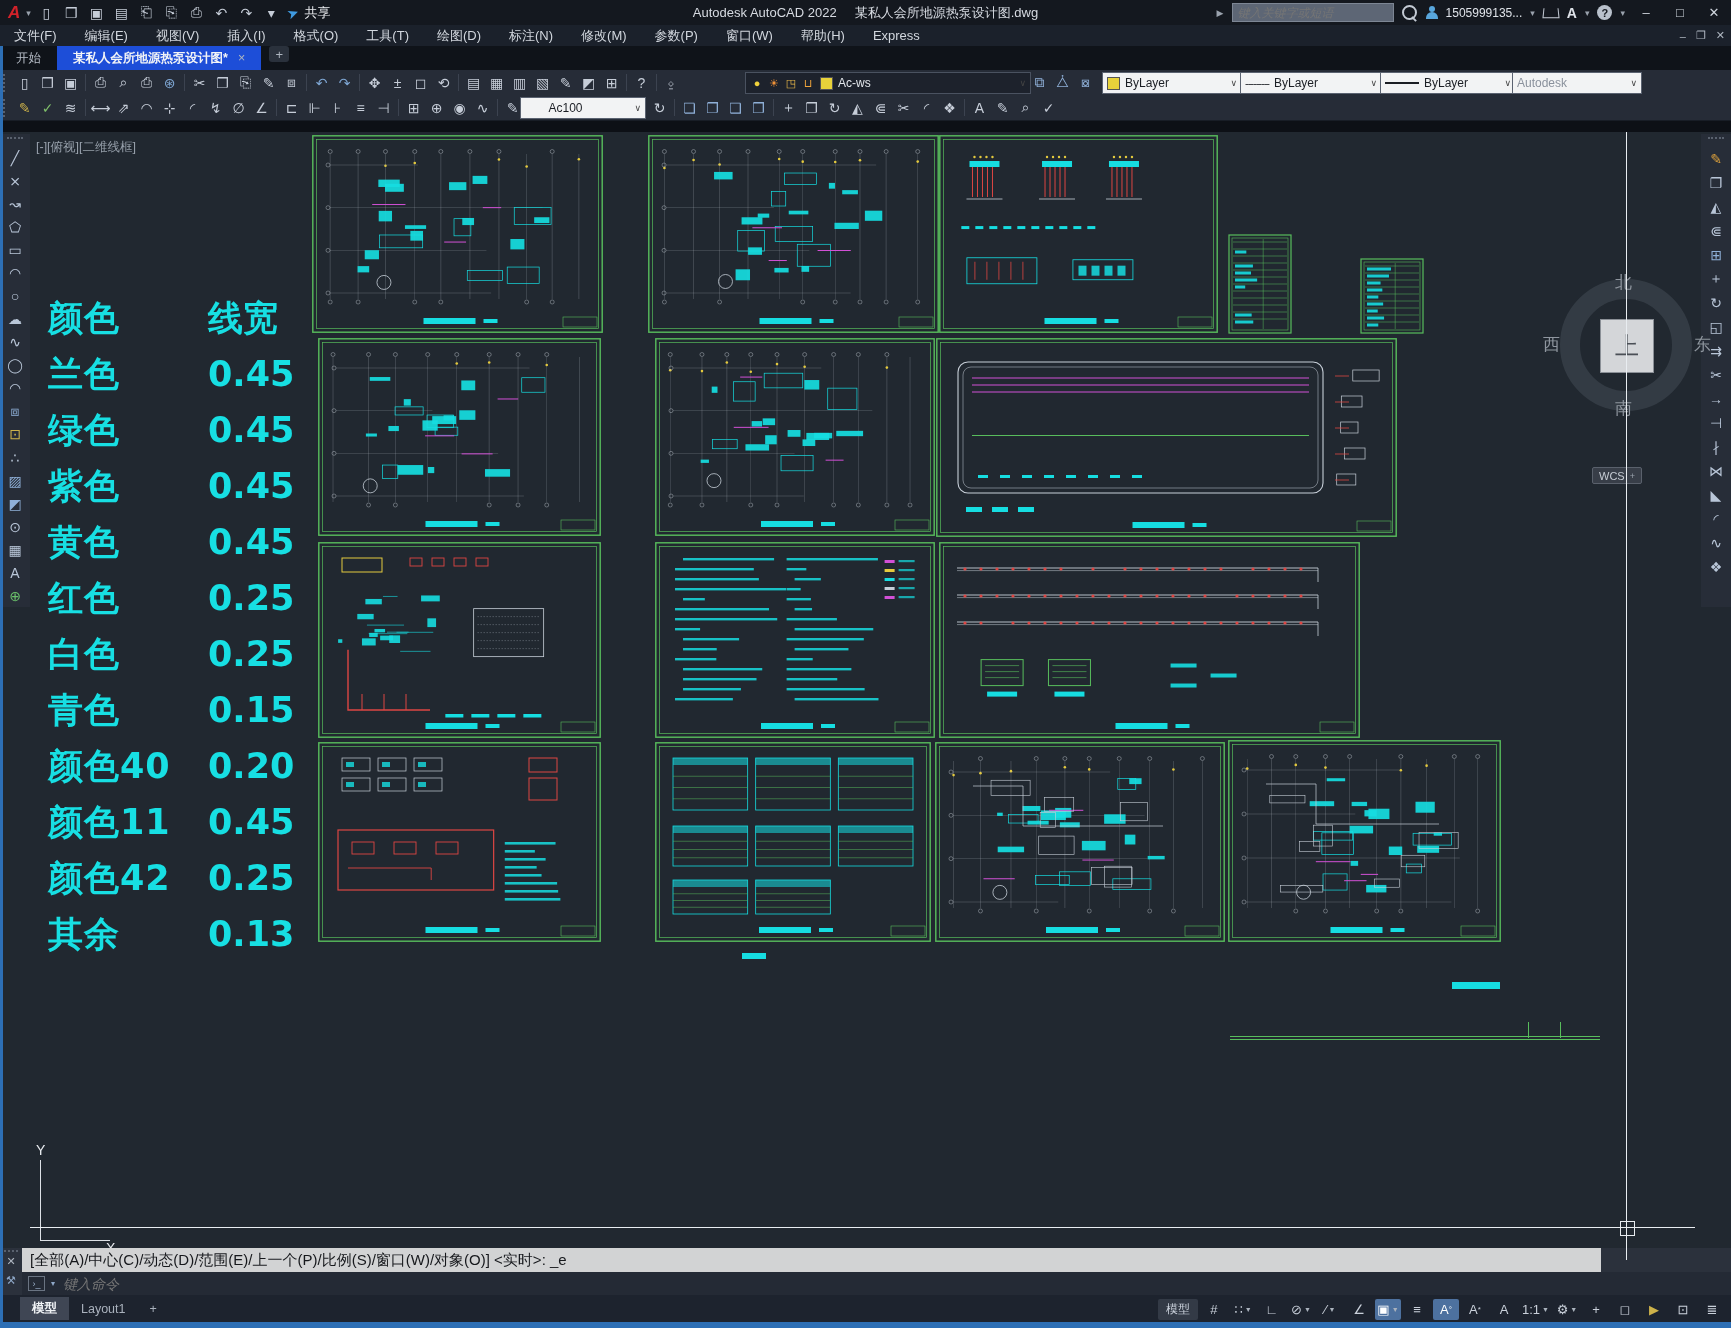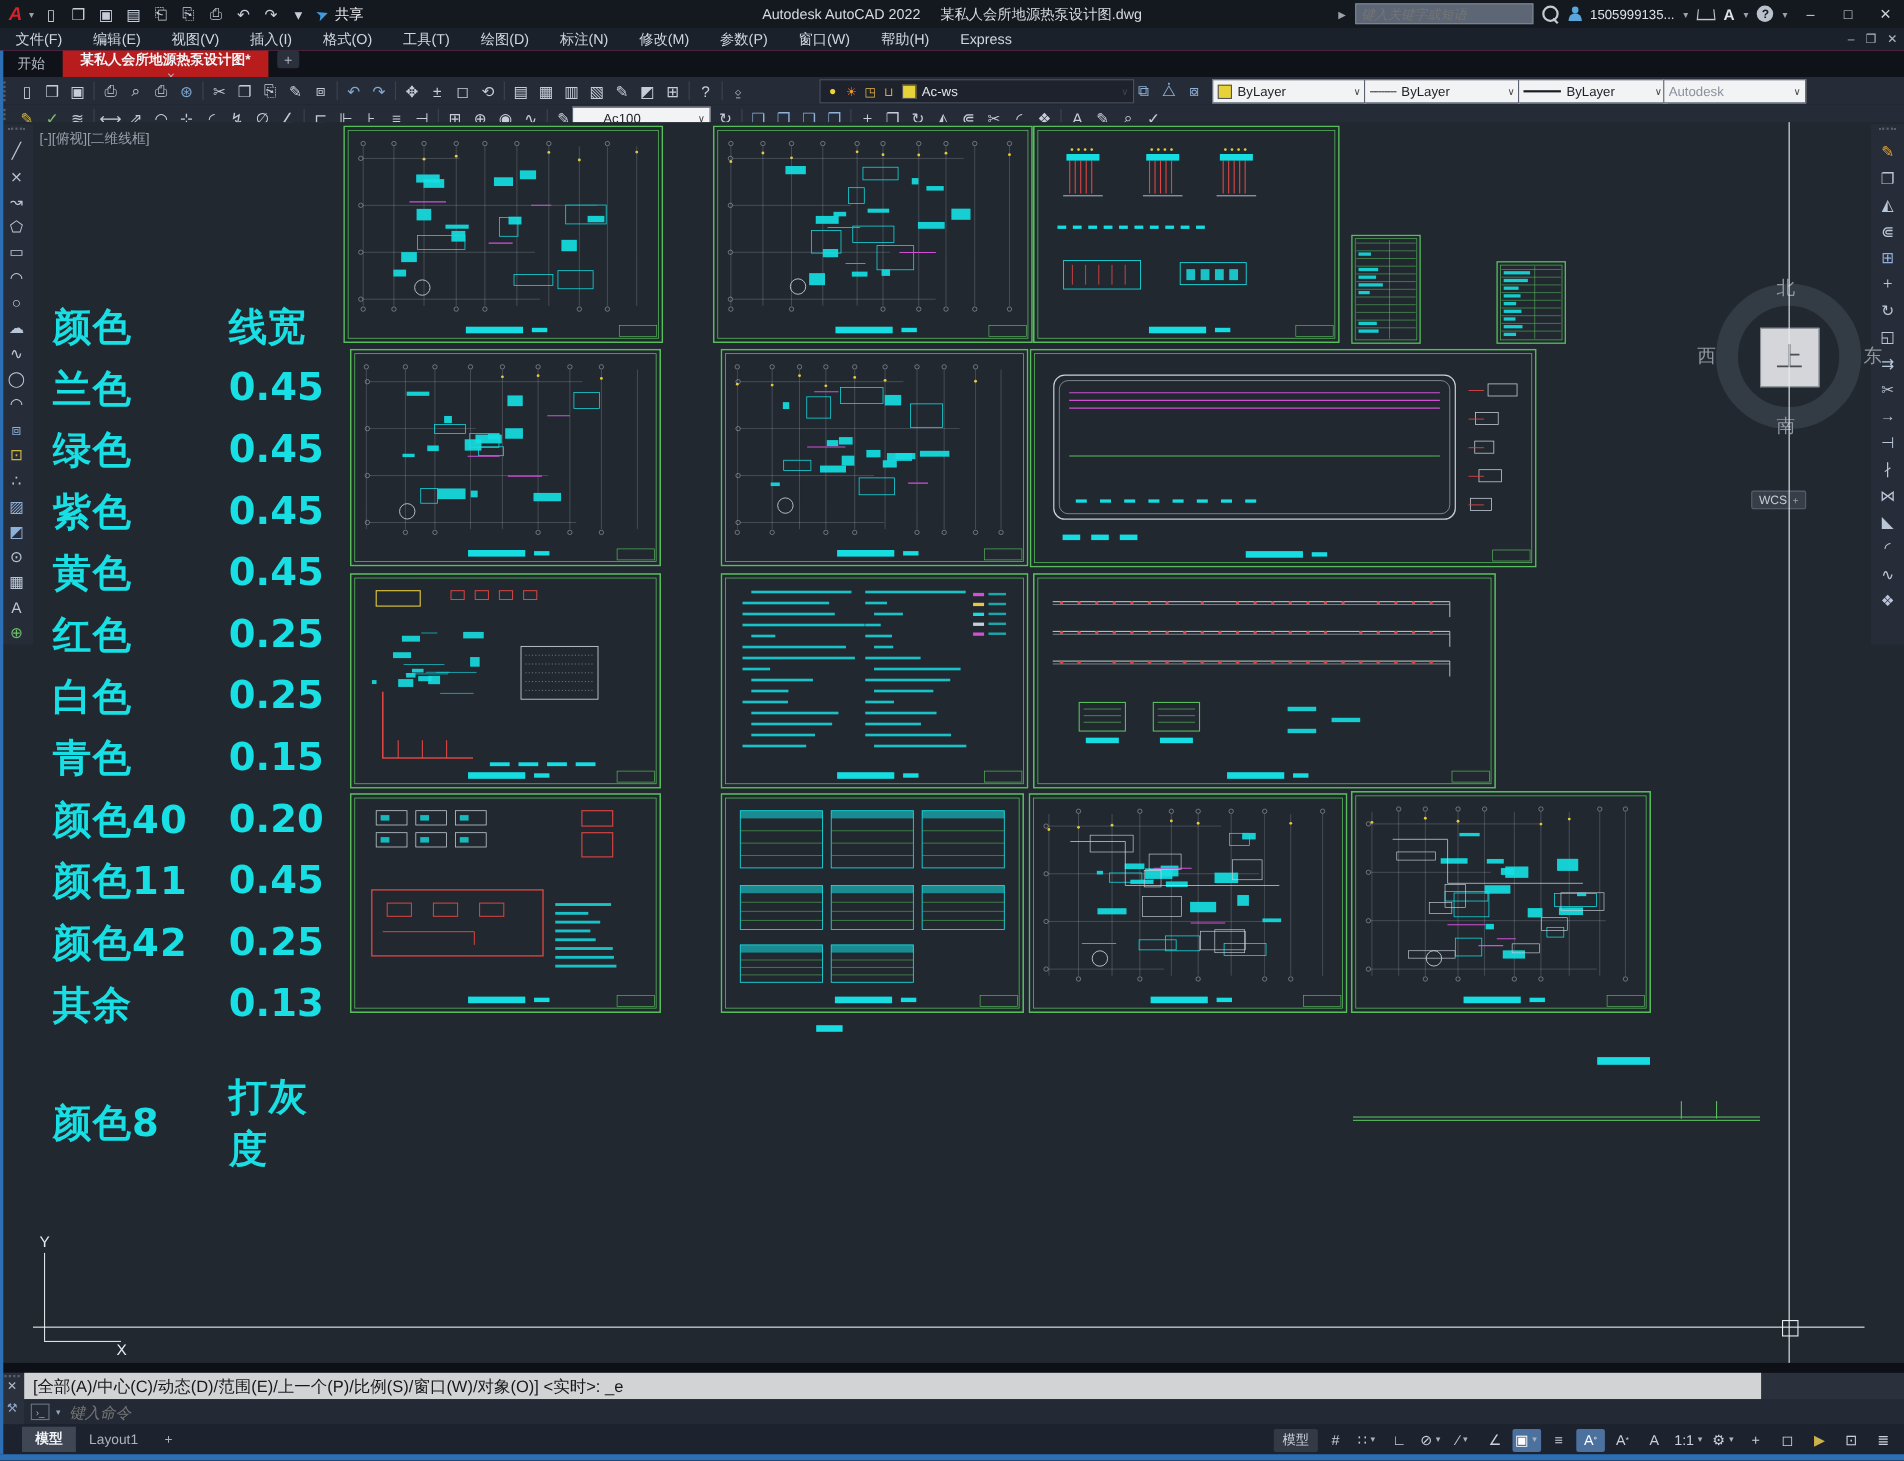--- a/index.html
+++ b/index.html
@@ -32,41 +32,41 @@
          display:inline-flex;align-items:center;justify-content:center;font-size:11px;}
   .winbtn{width:26px;text-align:center;color:#cfd5dd;font-size:13px;}
   
   #menubar{left:0;top:25px;width:1731px;height:21px;background:#1b212b;border-bottom:1px solid #ec4899;
            display:flex;align-items:center;gap:0;}
   .menu-item{padding:0 14px;font-size:13px;color:#d2d7de;height:21px;display:flex;align-items:center;}
   #doc-winbtns{position:absolute;right:6px;top:25px;height:21px;display:flex;align-items:center;gap:10px;color:#aeb6c0;font-size:11px;}
   
   #filetabs{left:0;top:46px;width:1731px;height:24px;background:#0f1319;display:flex;}
   .ftab{height:24px;display:flex;align-items:center;padding:0 16px;font-size:12.5px;color:#b8bfc9;}
-  .ftab.active{background:#b91c1c;color:#f2f4f7;font-weight:bold;flex-direction:column;}
+  .ftab.active{background:#1d4ed8;color:#f2f4f7;font-weight:bold;}
   .ftab .x{margin-left:10px;color:#aeb6c0;font-weight:normal;}
   .newtab{width:20px;height:16px;margin:0 0 3px 8px;border-radius:3px;background:#2a313c;color:#aeb6c0;
           display:flex;align-items:center;justify-content:center;font-size:13px;}
   
   .toolbar{left:0;width:1731px;height:25px;background:#262c37;border-bottom:1px solid #181d26;display:flex;align-items:center;}
   #toolbar1{top:70px;} #toolbar2{top:95px;}
   .tbtn{min-width:23px;height:21px;display:inline-flex;align-items:center;justify-content:center;
         color:#c6cdd8;font-size:14px;border-radius:2px;}
   .tsep{width:1px;height:17px;background:#3c4350;margin:0 3px;}
   .grip{width:5px;height:18px;margin:0 3px;border-left:2px dotted #59616e;}
   .combo{position:absolute;top:2px;height:20px;background:#f2f3f4;border:1px solid #5a6270;color:#1b1e24;
          display:flex;align-items:center;font-size:12px;padding:0 4px;gap:5px;}
   .combo .chev{margin-left:auto;color:#444;font-size:9px;}
   .combo.dark{background:#1d222c;color:#e3e7ec;border:1px solid #4a5260;}
   .combo.disabled{color:#8a919c;}
   .swatch{width:11px;height:11px;background:#e8d23a;border:1px solid #555;display:inline-block;}
   .ltline{letter-spacing:-1px;color:#1b1e24;font-size:11px;}
   .lwline{width:34px;height:2px;background:#1b1e24;display:inline-block;}
   
-  #canvas{left:0;top:111px;width:1731px;height:1128px;background:#212830;overflow:hidden;}
+  #canvas{left:0;top:132px;width:1731px;height:1128px;background:#212830;overflow:hidden;}
   #vplabel{left:36px;top:7px;color:#97a0ab;font-size:12.5px;}
   .dock{top:2px;width:30px;background:#272d38;display:flex;flex-direction:column;align-items:center;padding-top:3px;}
   #leftdock{left:0;height:470px;}
   #rightdock{left:1701px;height:470px;}
   .vbtn{width:24px;height:24px;display:flex;align-items:center;justify-content:center;color:#b9c6d8;font-size:14px;}
   .hgrip{width:16px;height:5px;border-top:2px dotted #59616e;margin-bottom:3px;}
   
   #legend{left:48px;top:158px;color:#17dfe3;font-weight:bold;font-size:35px;font-family:"DejaVu Sans","Liberation Sans",sans-serif;}
   .lrow{display:flex;height:56px;align-items:center;width:260px;}
   .lrow .ll{width:160px;letter-spacing:1px;}
@@ -423,24 +423,20 @@
         </div>
         <div class="lrow">
           <span class="ll">颜色42</span>
           <span class="lv">0.25</span>
         </div>
         <div class="lrow">
           <span class="ll">其余</span>
           <span class="lv">0.13</span>
         </div>
       </div>
-    <div class="lrow" id="legend-footer">
-      <span class="ll">颜色8</span>
-        <span class="lv">打灰度</span>
-    </div>
   </div>
 
   <div id="panels">
       <svg class="panel" viewBox="0 0 291 198" style="left: 312px; top: 3px; width: 291px; height: 198px;">
         <rect x="0.8" y="0.8" width="289.4" height="196.4" fill="none" stroke="#58bd5c" stroke-width="1.4"></rect>
         <rect x="4.5" y="4.5" width="282" height="189" fill="none" stroke="#58bd5c" stroke-width="0.7"></rect>
         <rect x="251" y="182" width="34" height="10" fill="none" stroke="#58bd5c" stroke-width="0.6"></rect>
         <rect x="111.5" y="183" width="52" height="6" fill="#16dde1"></rect>
         <rect x="171.5" y="184" width="14" height="4" fill="#16dde1"></rect>
         <line x1="18.17967844940722" y1="19" x2="18.17967844940722" y2="164" stroke="#c7cfd8" stroke-width="0.4" opacity="0.5"></line>

